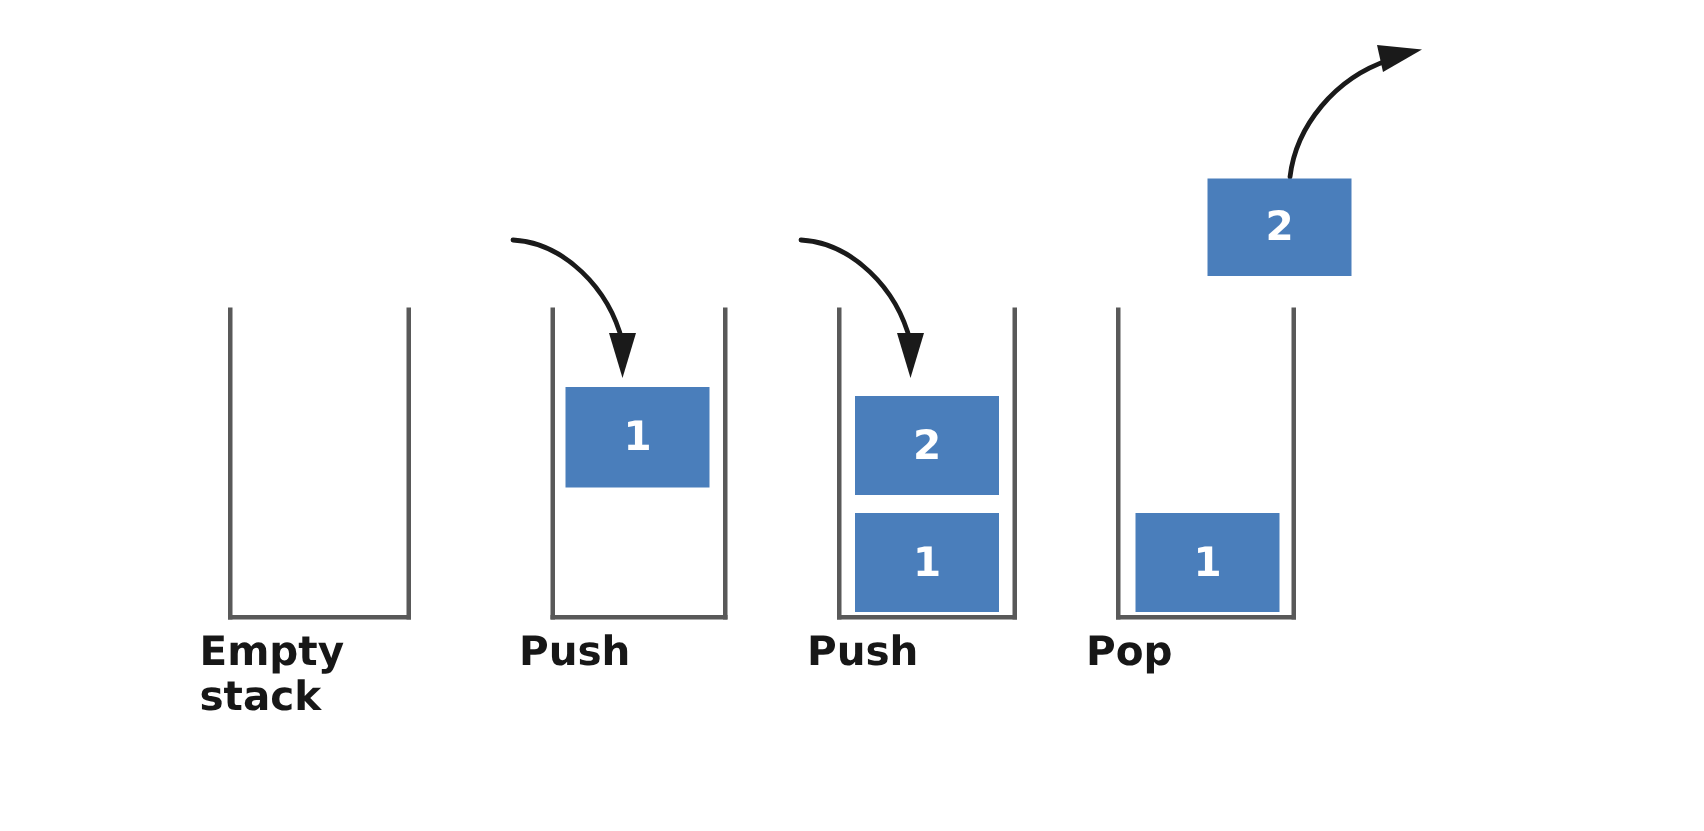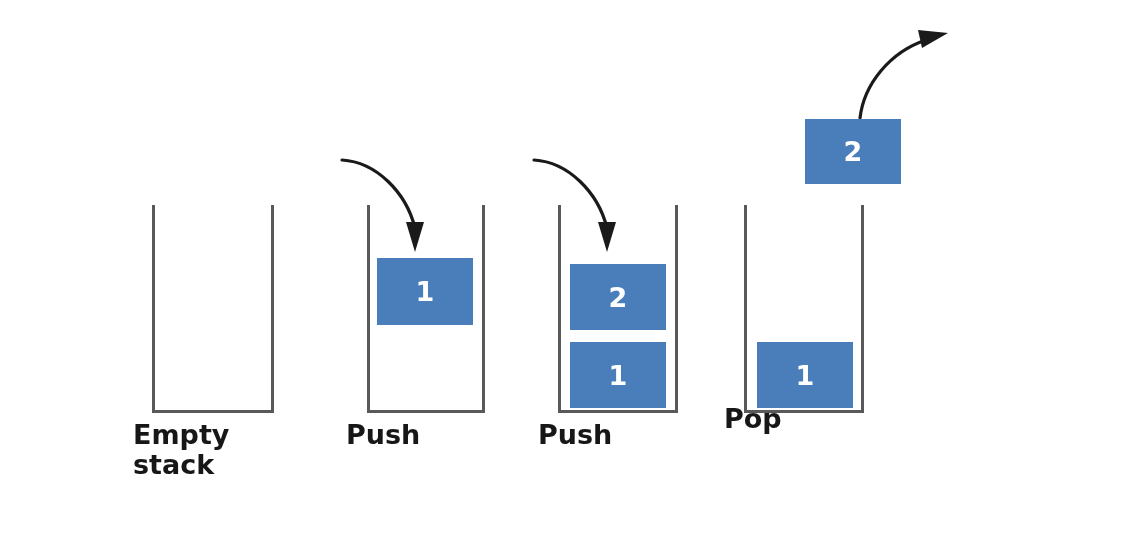--- a/index.html
+++ b/index.html
@@ -110,15 +110,15 @@
   <div class="block" style="left:805px; top:119px; width:96px; height:65px;">
     <span class="block-label">2</span>
   </div>
 
   <div class="stack" style="left:744px; top:205px; width:120px; height:208px;"></div>
 
   <div class="block" style="left:757px; top:342px; width:96px; height:66px;">
     <span class="block-label">1</span>
   </div>
 
-  <div class="caption" style="left:724px; top:404px; width:160px;">Pop</div>
+  <div class="caption" style="left:724px; top:420px; width:160px;">Pop</div>
 
 </div>
 
 </body></html>

